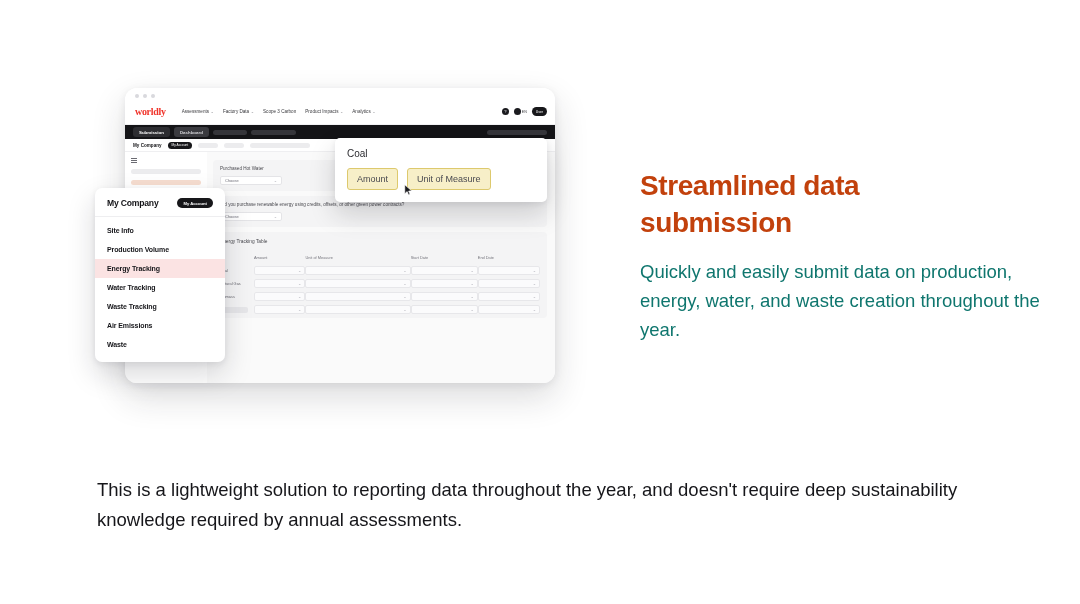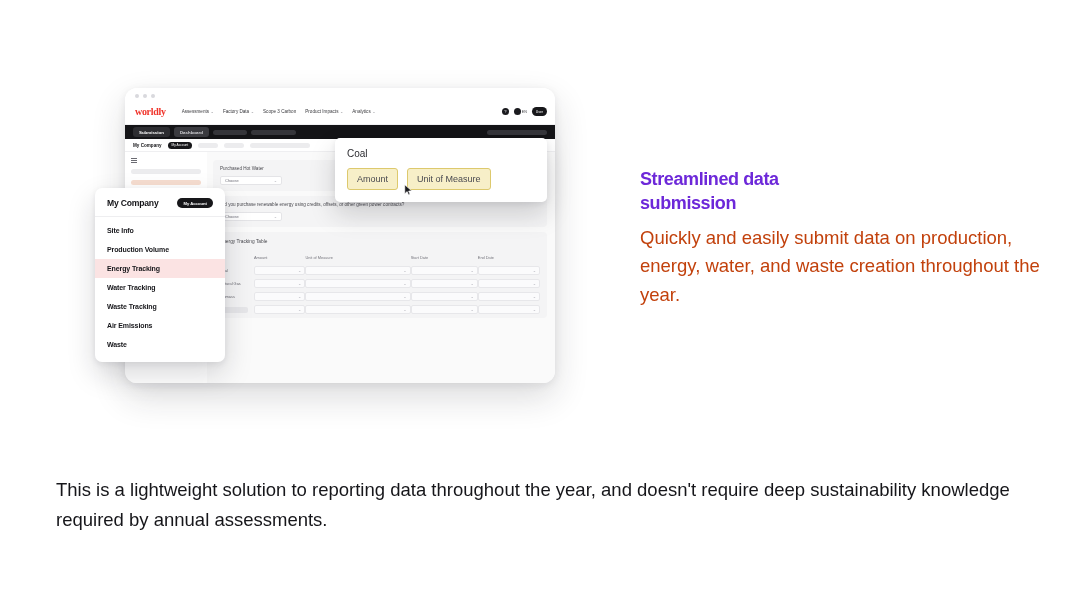--- a/index.html
+++ b/index.html
@@ -123,27 +123,27 @@
   .popup-title { font-size:10px; color:#2b2b30; margin-bottom:9px; }
   .popup-fields { display:flex; gap:9px; }
   .field-chip {
     background:#f7efc8; border:1px solid #ddc96d; border-radius:3px;
     padding:5px 9px; font-size:9px; color:#4a4a50;
   }
   .cursor { position:absolute; left:69px; top:46px; width:9px; height:12px; }
 
   
   .right-col { position:absolute; left:640px; top:168px; width:400px; }
-  .rc-title { font-size:18px; font-weight:700; color:#6d28d9; line-height:1.32; letter-spacing:-0.4px; }
-  .rc-body { margin-top:8px; font-size:18.5px; color:#c2410c; line-height:1.56; }
+  .rc-title { font-size:28px; font-weight:700; color:#c2410c; line-height:1.32; letter-spacing:-0.4px; }
+  .rc-body { margin-top:16px; font-size:18.5px; color:#0f766e; line-height:1.56; }
 
   
   .bottom { position:absolute; left:56px; top:455px; width:980px; }
   .b-title { font-size:22px; font-weight:700; color:#0f0f13; letter-spacing:-0.3px; }
-  .b-body { margin-top:20px; font-size:18.5px; color:#16161a; line-height:1.62; }
+  .b-body { margin-top:20px; font-size:18.5px; color:#16161a; line-height:1.62;margin-left:41px; }
 </style>
 </head>
 <body>
 
 <div class="page">
 
 
   <div class="hero">
 
     <div class="browser">

